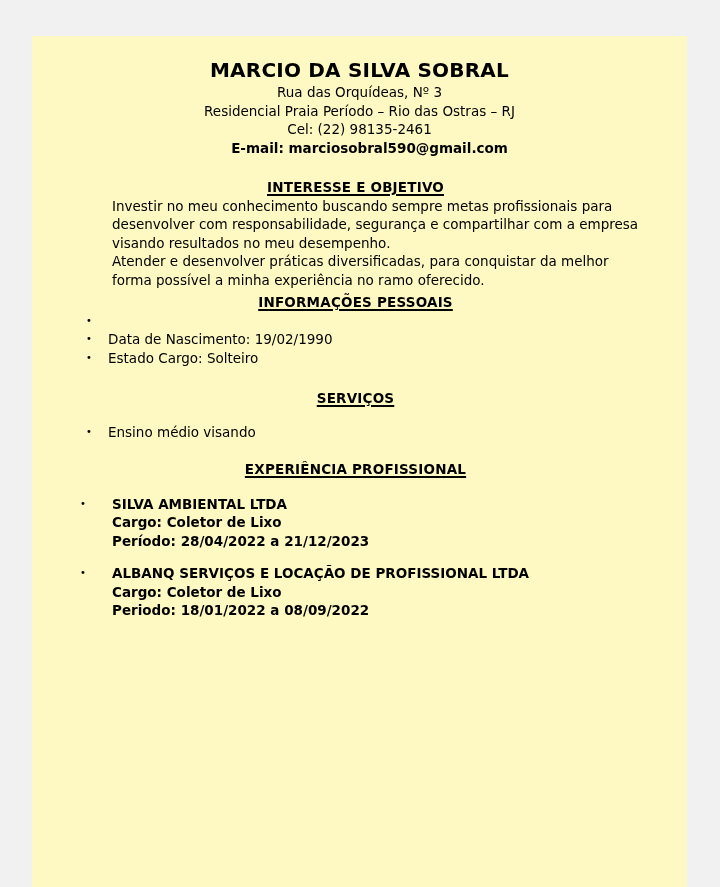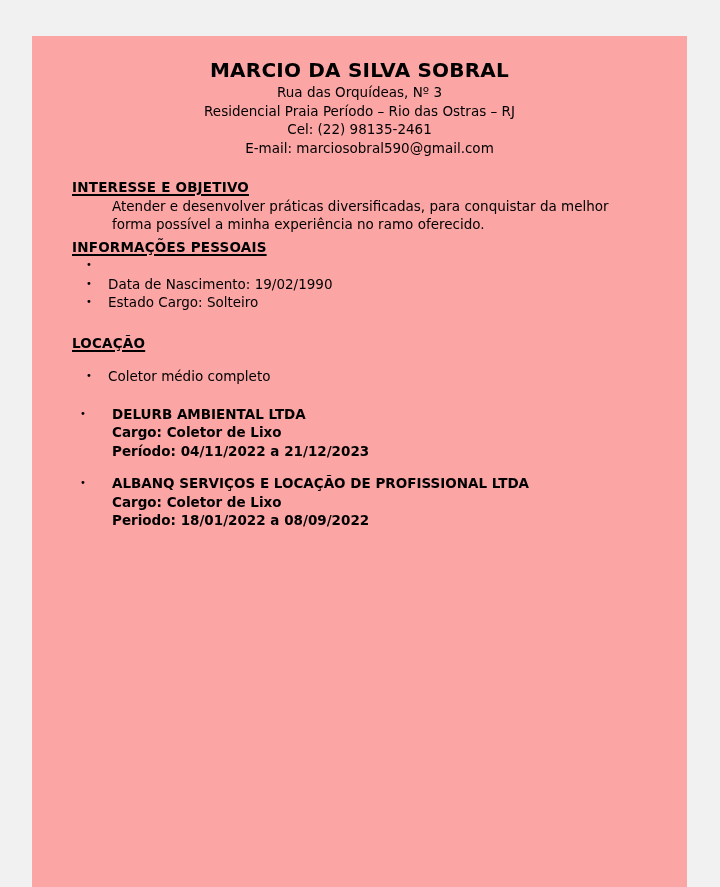--- a/index.html
+++ b/index.html
@@ -7,46 +7,47 @@
     width: 720px; height: 887px;
     background: #f1f1f1;
     font-family: "DejaVu Sans", "Liberation Sans", sans-serif;
     color: #000;
     overflow: hidden;
   }
   .page {
     position: absolute;
     left: 32px; top: 36px;
     width: 655px; height: 851px;
-    background: #fca5a5;
+    background: #fef9c3;
   }
   .header {
     padding-top: 22px;
     text-align: center;
     line-height: 18.5px;
     font-size: 13.5px;
   }
   .header .name {
     font-size: 20px;
     font-weight: bold;
     line-height: 25px;
     letter-spacing: 0.2px;
   }
-  .header .email { font-weight: normal; margin-left: 20px; }
+  .header .email { font-weight: bold; margin-left: 20px; }
   .content {
     padding: 0 48px 0 40px;
     font-size: 13.5px;
     line-height: 18.5px;
   }
   .section-title {
     font-weight: bold;
     text-decoration: underline;
     text-decoration-thickness: 2px;
     text-underline-offset: 2px;
     letter-spacing: 0.2px;
+    text-align: center;
   }
   .sec-objective { margin-top: 21px; }
   .sec-personal  { margin-top: 4px; }
   .sec-education { margin-top: 22px; }
   .sec-experience{ margin-top: 19px; }
   .paragraphs { margin-left: 40px; max-width: 527px; }
   .bullet-row {
     display: flex;
     padding-left: 14px;
   }
@@ -83,20 +84,21 @@
     <div>Residencial Praia Período – Rio das Ostras – RJ</div>
     <div>Cel: (22) 98135-2461</div>
     <div class="email">E-mail: marciosobral590@gmail.com</div>
   </div>
 
   <div class="content">
 
     <div class="sec-objective">
       <div class="section-title">INTERESSE E OBJETIVO</div>
       <div class="paragraphs">
+        <div>Investir no meu conhecimento buscando sempre metas profissionais para desenvolver com responsabilidade, segurança e compartilhar com a empresa visando resultados no meu desempenho.</div>
         <div>Atender e desenvolver práticas diversificadas, para conquistar da melhor forma possível a minha experiência no ramo oferecido.</div>
       </div>
     </div>
 
     <div class="sec-personal">
       <div class="section-title">INFORMAÇÕES PESSOAIS</div>
       <div>
         <div class="bullet-row">
           <span class="bullet">•</span>
         </div>
@@ -105,37 +107,38 @@
           <span>Data de Nascimento: 19/02/1990</span>
         </div>
         <div class="bullet-row">
           <span class="bullet">•</span>
           <span>Estado Cargo: Solteiro</span>
         </div>
       </div>
     </div>
 
     <div class="sec-education">
-      <div class="section-title">LOCAÇÃO</div>
+      <div class="section-title">SERVIÇOS</div>
       <div class="edu-list">
         <div class="bullet-row">
           <span class="bullet">•</span>
-          <span>Coletor médio completo</span>
+          <span>Ensino médio visando</span>
         </div>
       </div>
     </div>
 
     <div class="sec-experience">
+      <div class="section-title">EXPERIÊNCIA PROFISSIONAL</div>
 
       <div class="job job-1">
         <span class="bullet">•</span>
         <span>
-          <div>DELURB AMBIENTAL LTDA</div>
+          <div>SILVA AMBIENTAL LTDA</div>
           <div>Cargo: Coletor de Lixo</div>
-          <div>Período: 04/11/2022 a 21/12/2023</div>
+          <div>Período: 28/04/2022 a 21/12/2023</div>
         </span>
       </div>
 
       <div class="job job-2">
         <span class="bullet">•</span>
         <span>
           <div>ALBANQ SERVIÇOS E LOCAÇÃO DE PROFISSIONAL LTDA</div>
           <div>Cargo: Coletor de Lixo</div>
           <div>Periodo: 18/01/2022 a 08/09/2022</div>
         </span>

